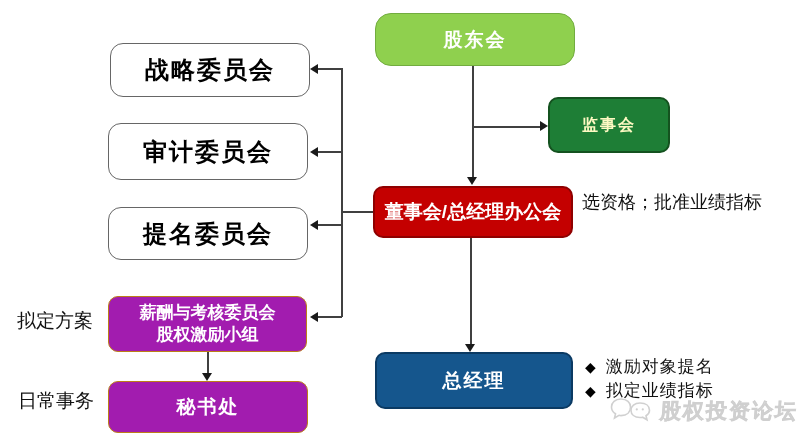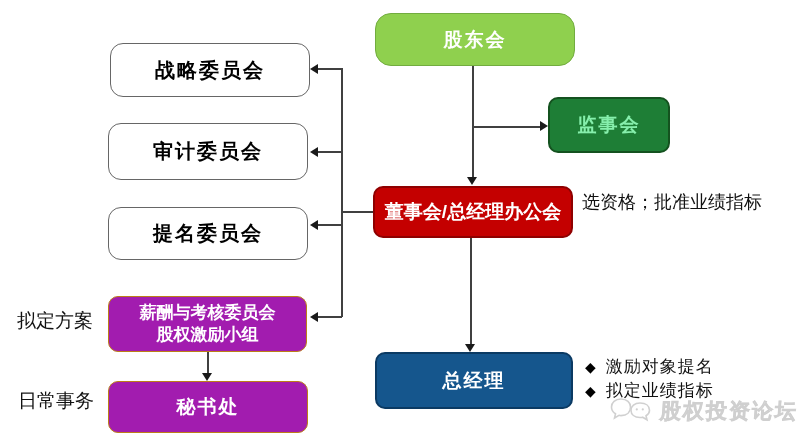--- a/index.html
+++ b/index.html
@@ -5,24 +5,24 @@
   html,body{margin:0;padding:0;background:#fff;}
   .canvas{
     position:relative;width:800px;height:443px;background:#ffffff;overflow:hidden;
     font-family:"Liberation Sans","DejaVu Sans",sans-serif;color:#1a1a1a;
   }
   .node{
     position:absolute;display:flex;align-items:center;justify-content:center;
     text-align:center;box-sizing:border-box;font-weight:bold;
   }
   .node.green{background:#8FD04E;border:1px solid #72AC3F;border-radius:16px;color:#fff;font-size:19px;letter-spacing:2px;}
-  .node.dgreen{background:#1E7E36;border:2px solid #14521F;border-radius:10px;color:#86efac;font-size:19px;letter-spacing:2px;}
+  .node.dgreen{background:#1E7E36;border:2px solid #14521F;border-radius:10px;color:#fef9c3;font-size:16px;letter-spacing:2px;}
   .node.red{background:#C40000;border:2px solid #8F0000;border-radius:10px;color:#fff;font-size:19px;}
   .node.blue{background:#15568D;border:2px solid #0B3A63;border-radius:10px;color:#fff;font-size:19px;letter-spacing:2px;}
-  .node.white{background:#ffffff;border:1.5px solid #666;border-radius:13px;color:#000;font-size:20px;letter-spacing:2px;}
+  .node.white{background:#ffffff;border:1.5px solid #666;border-radius:13px;color:#000;font-size:24px;letter-spacing:2px;}
   .node.orange{background:#a21caf;border:1.5px solid #BC7E18;border-radius:10px;color:#fff;}
   .node.orange .l2{font-size:17px;line-height:22px;}
   .node.orange.single{font-size:19px;letter-spacing:2px;}
   .hline,.vline{position:absolute;background:#404040;}
   .hline{height:2px;}
   .vline{width:2px;}
   .arr{position:absolute;width:0;height:0;}
   .arr.down{border-left:5px solid transparent;border-right:5px solid transparent;border-top:8px solid #1a1a1a;}
   .arr.left{border-top:5px solid transparent;border-bottom:5px solid transparent;border-right:8px solid #1a1a1a;}
   .arr.right{border-top:5px solid transparent;border-bottom:5px solid transparent;border-left:8px solid #1a1a1a;}

